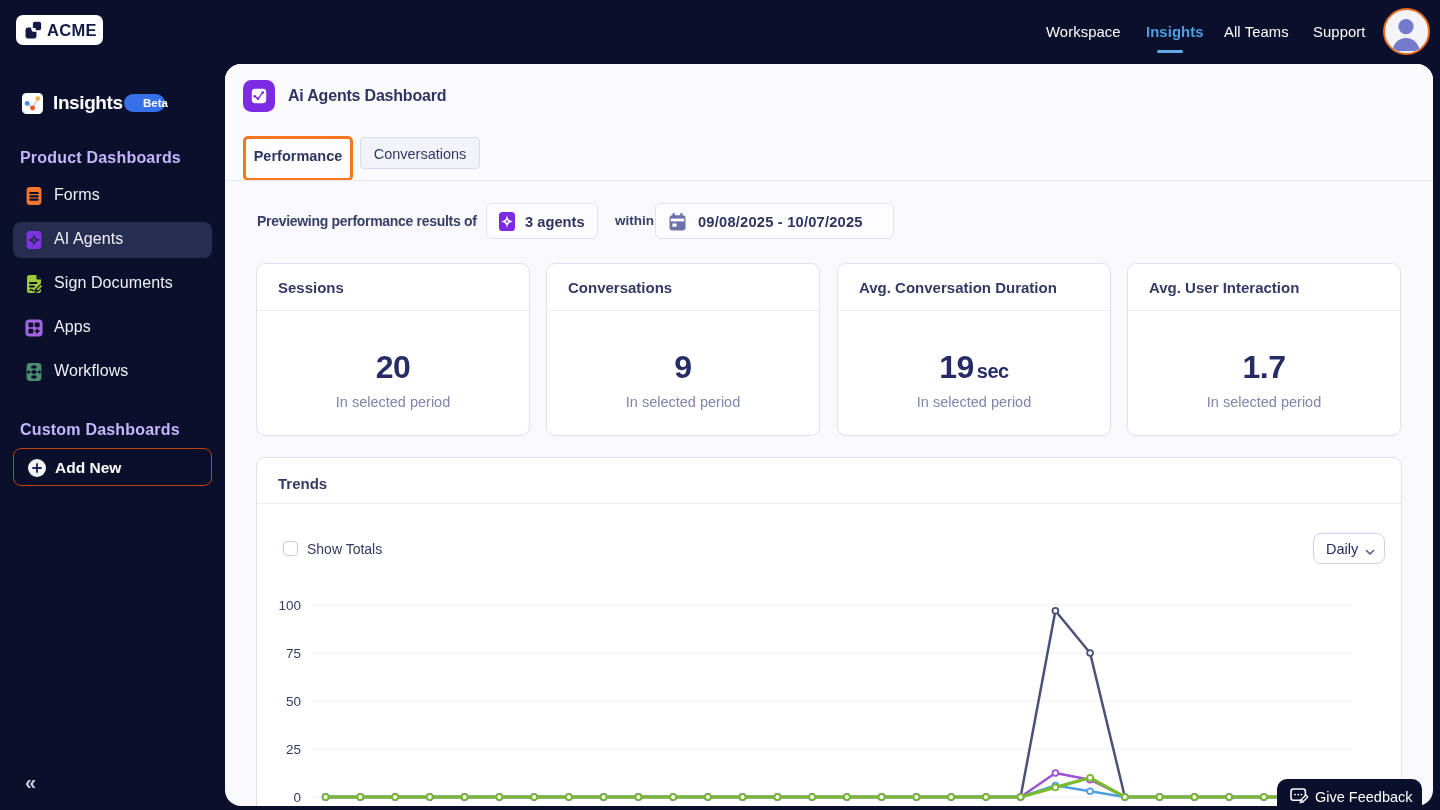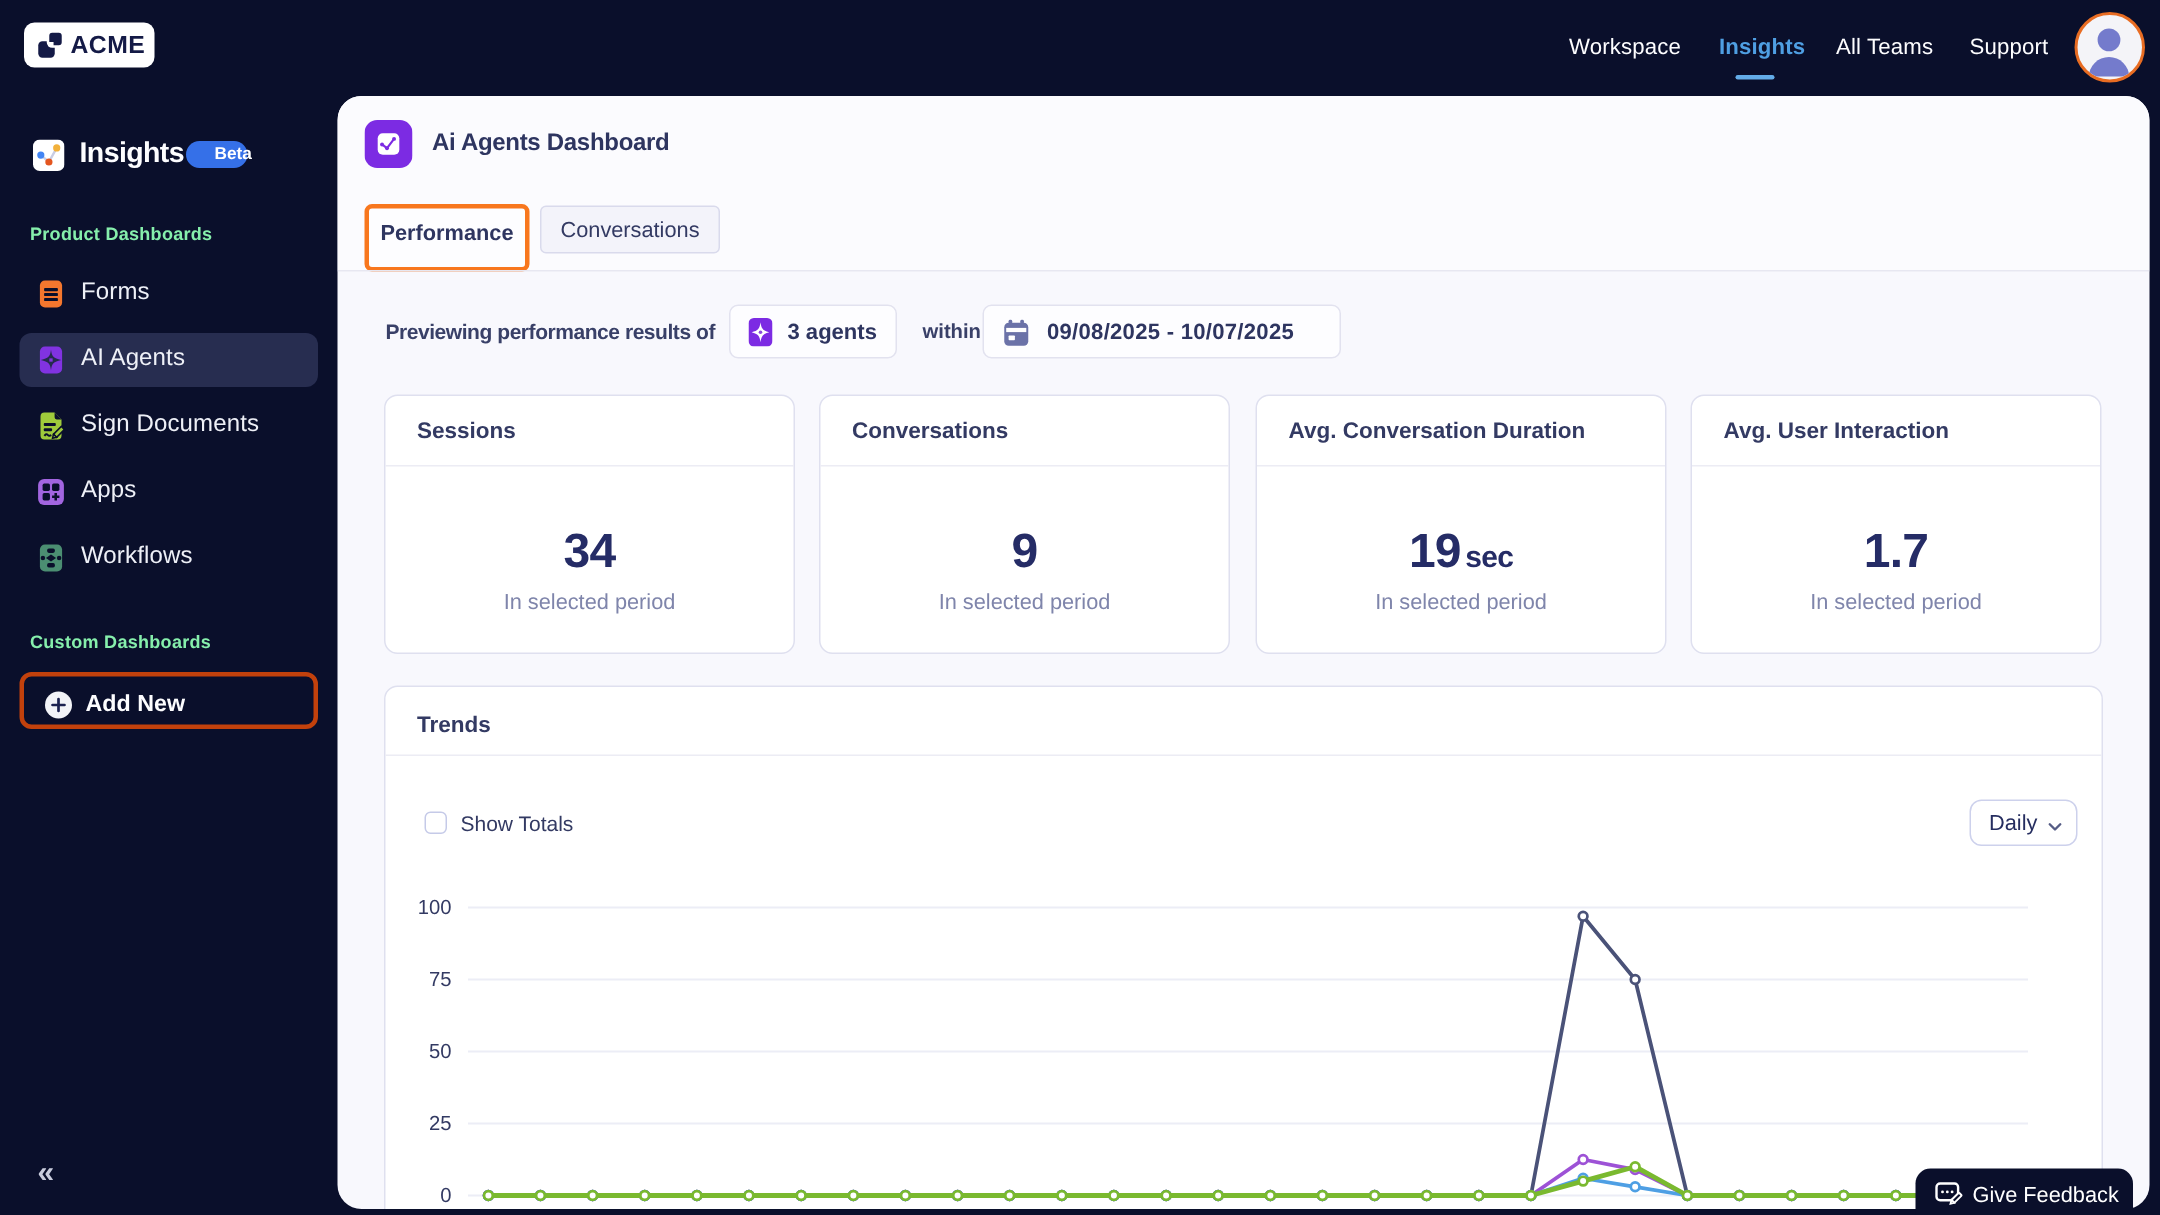--- a/index.html
+++ b/index.html
@@ -2,21 +2,21 @@
 <html><head><meta charset="utf-8">
 <style>
 * { margin:0; padding:0; box-sizing:border-box; }
 html,body { width:1440px; height:810px; overflow:hidden; background:#0A0F2B;
   font-family:"Liberation Sans", sans-serif; position:relative; }
 .abs { position:absolute; }
 .navlink { position:absolute; top:24px; font-size:14.8px; color:#FDFDFF; font-weight:400; letter-spacing:0.1px; }
 .sideitem { position:absolute; left:13px; width:199px; height:36px; border-radius:8px; }
 .sideitem .ic { position:absolute; left:11px; top:8px; }
 .sideitem .tx { position:absolute; left:41px; top:8px; font-size:16px; color:#EEF0F7; font-weight:400; letter-spacing:0.1px; }
-.seclabel { position:absolute; left:20px; font-size:12px; font-weight:700; color:#86efac; letter-spacing:0.2px; }
+.seclabel { position:absolute; left:20px; font-size:16px; font-weight:700; color:#c4b5fd; letter-spacing:0.2px; }
 .statcard { position:absolute; top:199px; width:274px; height:173px; background:#fff; border:1px solid #DFE0EF; border-radius:9px; }
 .statcard .t { position:absolute; left:21px; top:15px; font-size:15px; font-weight:700; color:#333A63; }
 .statcard .dv { position:absolute; left:0; right:0; top:46px; height:1px; background:#ECECF4; }
 .statcard .n { position:absolute; left:0; width:100%; top:85px; text-align:center; font-size:32px; font-weight:700; color:#252C66; letter-spacing:-0.5px; }
 .statcard .p { position:absolute; left:0; width:100%; top:130px; text-align:center; font-size:14.5px; color:#7F85AB; }
 </style></head>
 <body>
 
 <div class="abs" style="left:16px;top:15px;width:87px;height:30px;background:#fff;border-radius:7px;">
   <div class="abs" style="left:7px;top:4px;"><svg width="22" height="22" viewBox="0 0 22 22">
@@ -97,21 +97,21 @@
 <rect x="7.4" y="3.6" width="5.2" height="3" rx="1.2" fill="#0A0F2B"></rect>
 <rect x="7.4" y="13.4" width="5.2" height="3" rx="1.2" fill="#0A0F2B"></rect>
 <path d="M10 7.6 L13.4 10 L10 12.4 L6.6 10 Z" fill="#0A0F2B"></path>
 <circle cx="4.6" cy="10" r="1.5" fill="#0A0F2B"></circle>
 <circle cx="15.4" cy="10" r="1.5" fill="#0A0F2B"></circle>
 </svg></span>
     <span class="tx">Workflows</span>
   </div>
 
 <div class="seclabel" style="top:421px;">Custom Dashboards</div>
-<div class="abs" style="left:13px;top:448px;width:199px;height:38px;border:3px solid #c2410c;border-radius:8px;">
+<div class="abs" style="left:13px;top:448px;width:199px;height:38px;border:1px solid #c2410c;border-radius:8px;">
   <div class="abs" style="left:14px;top:9.5px;width:18px;height:18px;border-radius:50%;background:#F2F3F7;">
     <svg width="18" height="18" viewBox="0 0 18 18">
         <path d="M9 5 v8 M5 9 h8" stroke="#1B2150" stroke-width="1.8" stroke-linecap="round"></path>
       </svg>
   </div>
   <div class="abs" style="left:41px;top:10px;font-size:15.5px;font-weight:700;color:#FDFDFF;">Add New</div>
 </div>
 
 <div class="abs" style="left:25px;top:771px;font-size:20px;color:#C9CCDD;font-weight:700;">«</div>
 
@@ -153,21 +153,21 @@
 <rect x="11.2" y="0" width="2.4" height="5" rx="1.1" fill="#6B72A8"></rect>
 <rect x="1.8" y="5.6" width="13.4" height="2.8" fill="#fff"></rect>
 <rect x="3.4" y="10.6" width="4.2" height="3.2" rx="0.5" fill="#fff"></rect>
 </svg></div>
     <div class="abs" style="left:42px;top:10px;font-size:14.7px;font-weight:700;color:#2E3560;letter-spacing:0.2px;">09/08/2025 - 10/07/2025</div>
   </div>
 
   <div class="statcard" style="left:31px;">
     <div class="t">Sessions</div>
       <div class="dv"></div>
-    <div class="n">34</div>
+    <div class="n">20</div>
       <div class="p">In selected period</div>
   </div>
   <div class="statcard" style="left:321px;">
     <div class="t">Conversations</div>
       <div class="dv"></div>
     <div class="n">9</div>
       <div class="p">In selected period</div>
   </div>
   <div class="statcard" style="left:612px;">
     <div class="t">Avg. Conversation Duration</div>

